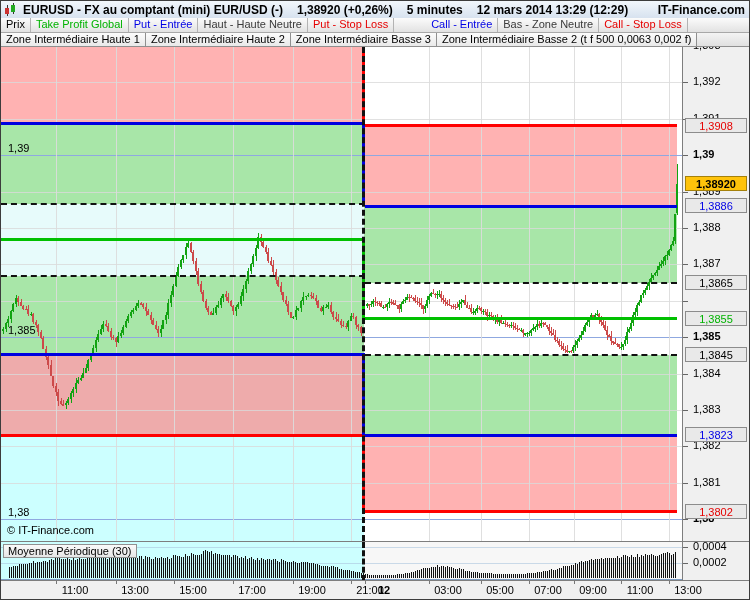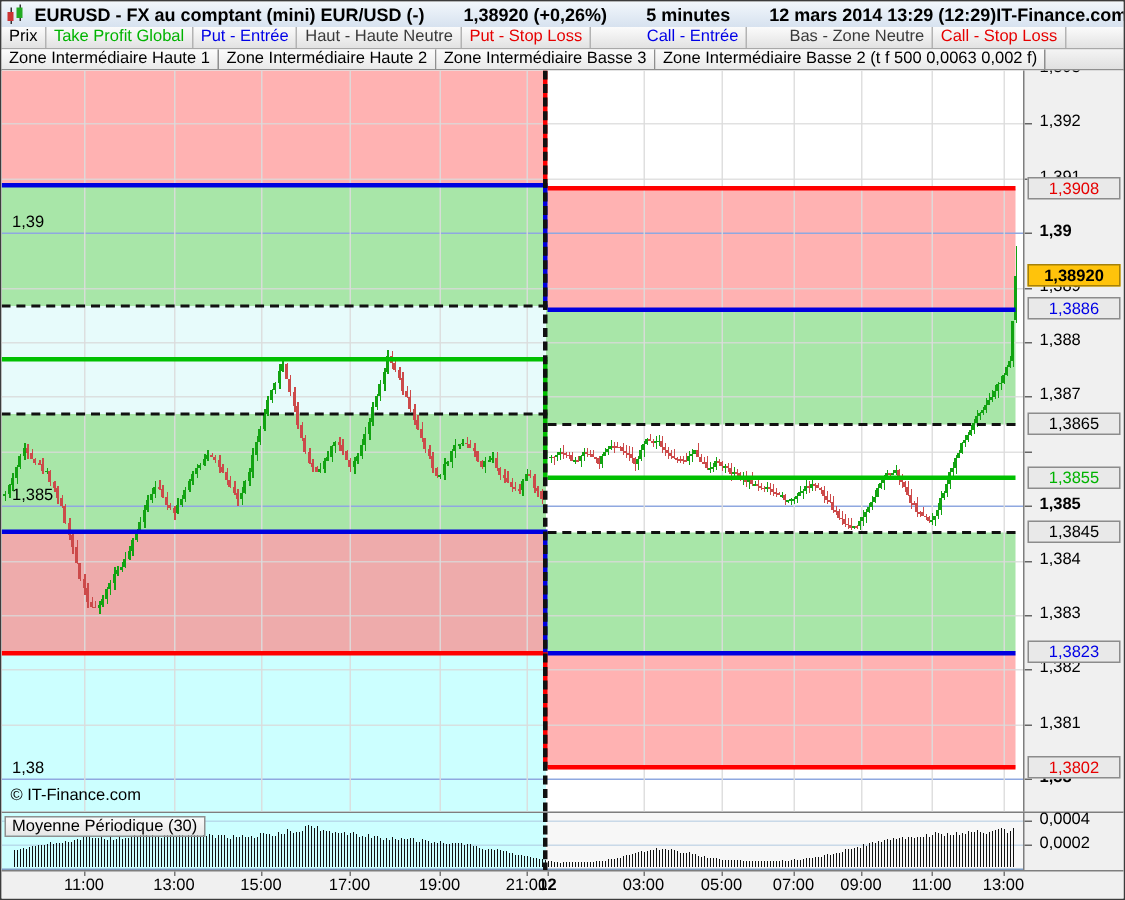--- a/index.html
+++ b/index.html
@@ -4,21 +4,21 @@
 <style>
   html,body{margin:0;padding:0;background:#888;}
   .screen{position:relative;width:750px;height:600px;background:#ffffff;overflow:hidden;
           font-family:"Liberation Sans",sans-serif;font-size:11px;color:#000;
           border:1px solid #3c3c3c;box-sizing:border-box;}
   
   .titlebar{position:absolute;left:0;top:0;right:0;height:17px;
             background:linear-gradient(#f2f7fc,#d7e2ef);
             border-bottom:1px solid #9aa7b8;display:flex;align-items:center;white-space:nowrap;}
   .titlebar .t{font-weight:bold;font-size:12px;}
-  .titlebar .gap{margin-left:26px;}
+  .titlebar .gap{margin-left:14px;}
   .candle-icon{width:14px;height:13px;position:relative;margin:0 5px 0 3px;flex:0 0 auto;}
   .candle-icon .w{position:absolute;width:1px;background:#333;}
   .candle-icon .b{position:absolute;width:4px;}
   .brand{margin-left:auto;margin-right:4px;font-weight:bold;font-size:12px;}
   .legendbar{position:absolute;left:0;top:17px;right:0;height:14px;
              background:linear-gradient(#fbfbfb,#e2e2e2);border-bottom:1px solid #a8a8a8;
              display:flex;align-items:stretch;white-space:nowrap;}
   .legendbar .item{padding:0 5px;line-height:13px;border-right:1px solid #b3b3b3;}
   .zonebar{position:absolute;left:0;top:32px;right:0;height:13px;
            background:linear-gradient(#f4f4f4,#e0e0e0);border-bottom:1px solid #8f8f8f;
@@ -35,21 +35,21 @@
            border-top:1px solid #7e7e7e;border-left:1px solid #7e7e7e;box-sizing:border-box;}
   #taxis{position:absolute;left:0;top:579px;width:750px;height:21px;background:#f0f0f0;
          border-top:1px solid #7e7e7e;box-sizing:border-box;}
   .zrect,.hline,.vline{position:absolute;}
   .pricelabel{position:absolute;color:#000;}
   .axis-label{position:absolute;left:10px;white-space:nowrap;}
   .axis-tick{position:absolute;left:0;width:5px;height:1px;background:#666;}
   .badge{position:absolute;left:2px;width:62px;height:15px;line-height:14px;text-align:center;
          background:#e9e9e9;border:1px solid #8c8c8c;box-sizing:border-box;}
   .badge.gold{background:#ffc30b;border-color:#a5810a;font-weight:bold;color:#000;}
-  .tlabel{position:absolute;top:3px;transform:translateX(-50%);white-space:nowrap;}
+  .tlabel{position:absolute;top:3px;transform:translateX(-50%);white-space:nowrap;margin-left:19px;}
   .ttick{position:absolute;top:0;width:1px;height:3px;background:#777;}
   #chart-canvas{position:absolute;left:0;top:0;pointer-events:none;z-index:3;}
   .z1{z-index:1}.z2{z-index:2}.z4{z-index:4}.z5{z-index:5}
   #mp-label{position:absolute;left:2px;top:2px;background:linear-gradient(#fafafa,#e6e6e6);
             border:1px solid #909090;padding:0 4px;line-height:12px;z-index:6;}
   #copyright{position:absolute;left:6px;top:477px;z-index:5;}
 </style>
 </head>
 <body>
 
@@ -69,21 +69,21 @@
     <span class="brand">IT-Finance.com</span>
   </div>
 
   <div class="legendbar" id="legendbar">
       <div class="item" style="color: rgb(0, 0, 0);"><span>Prix</span></div>
       <div class="item" style="color: rgb(0, 179, 0);"><span>Take Profit Global</span></div>
       <div class="item" style="color: rgb(0, 0, 230);"><span>Put - Entrée</span></div>
       <div class="item" style="color: rgb(58, 58, 58);"><span>Haut - Haute Neutre</span></div>
       <div class="item" style="color: rgb(230, 0, 0);"><span>Put - Stop Loss</span></div>
       <div class="item" style="color: rgb(0, 0, 230); margin-left: 32px;"><span>Call - Entrée</span></div>
-      <div class="item" style="color: rgb(58, 58, 58); margin-left: 23px;"><span>Bas - Zone Neutre</span></div>
+      <div class="item" style="color: rgb(58, 58, 58);"><span>Bas - Zone Neutre</span></div>
       <div class="item" style="color: rgb(230, 0, 0);"><span>Call - Stop Loss</span></div>
     </div>
 
   <div class="zonebar" id="zonebar">
       <div class="zitem"><span>Zone Intermédiaire Haute 1</span></div>
       <div class="zitem"><span>Zone Intermédiaire Haute 2</span></div>
       <div class="zitem"><span>Zone Intermédiaire Basse 3</span></div>
       <div class="zitem"><span>Zone Intermédiaire Basse 2 (t f 500 0,0063 0,002 f)</span></div>
     </div>
 

